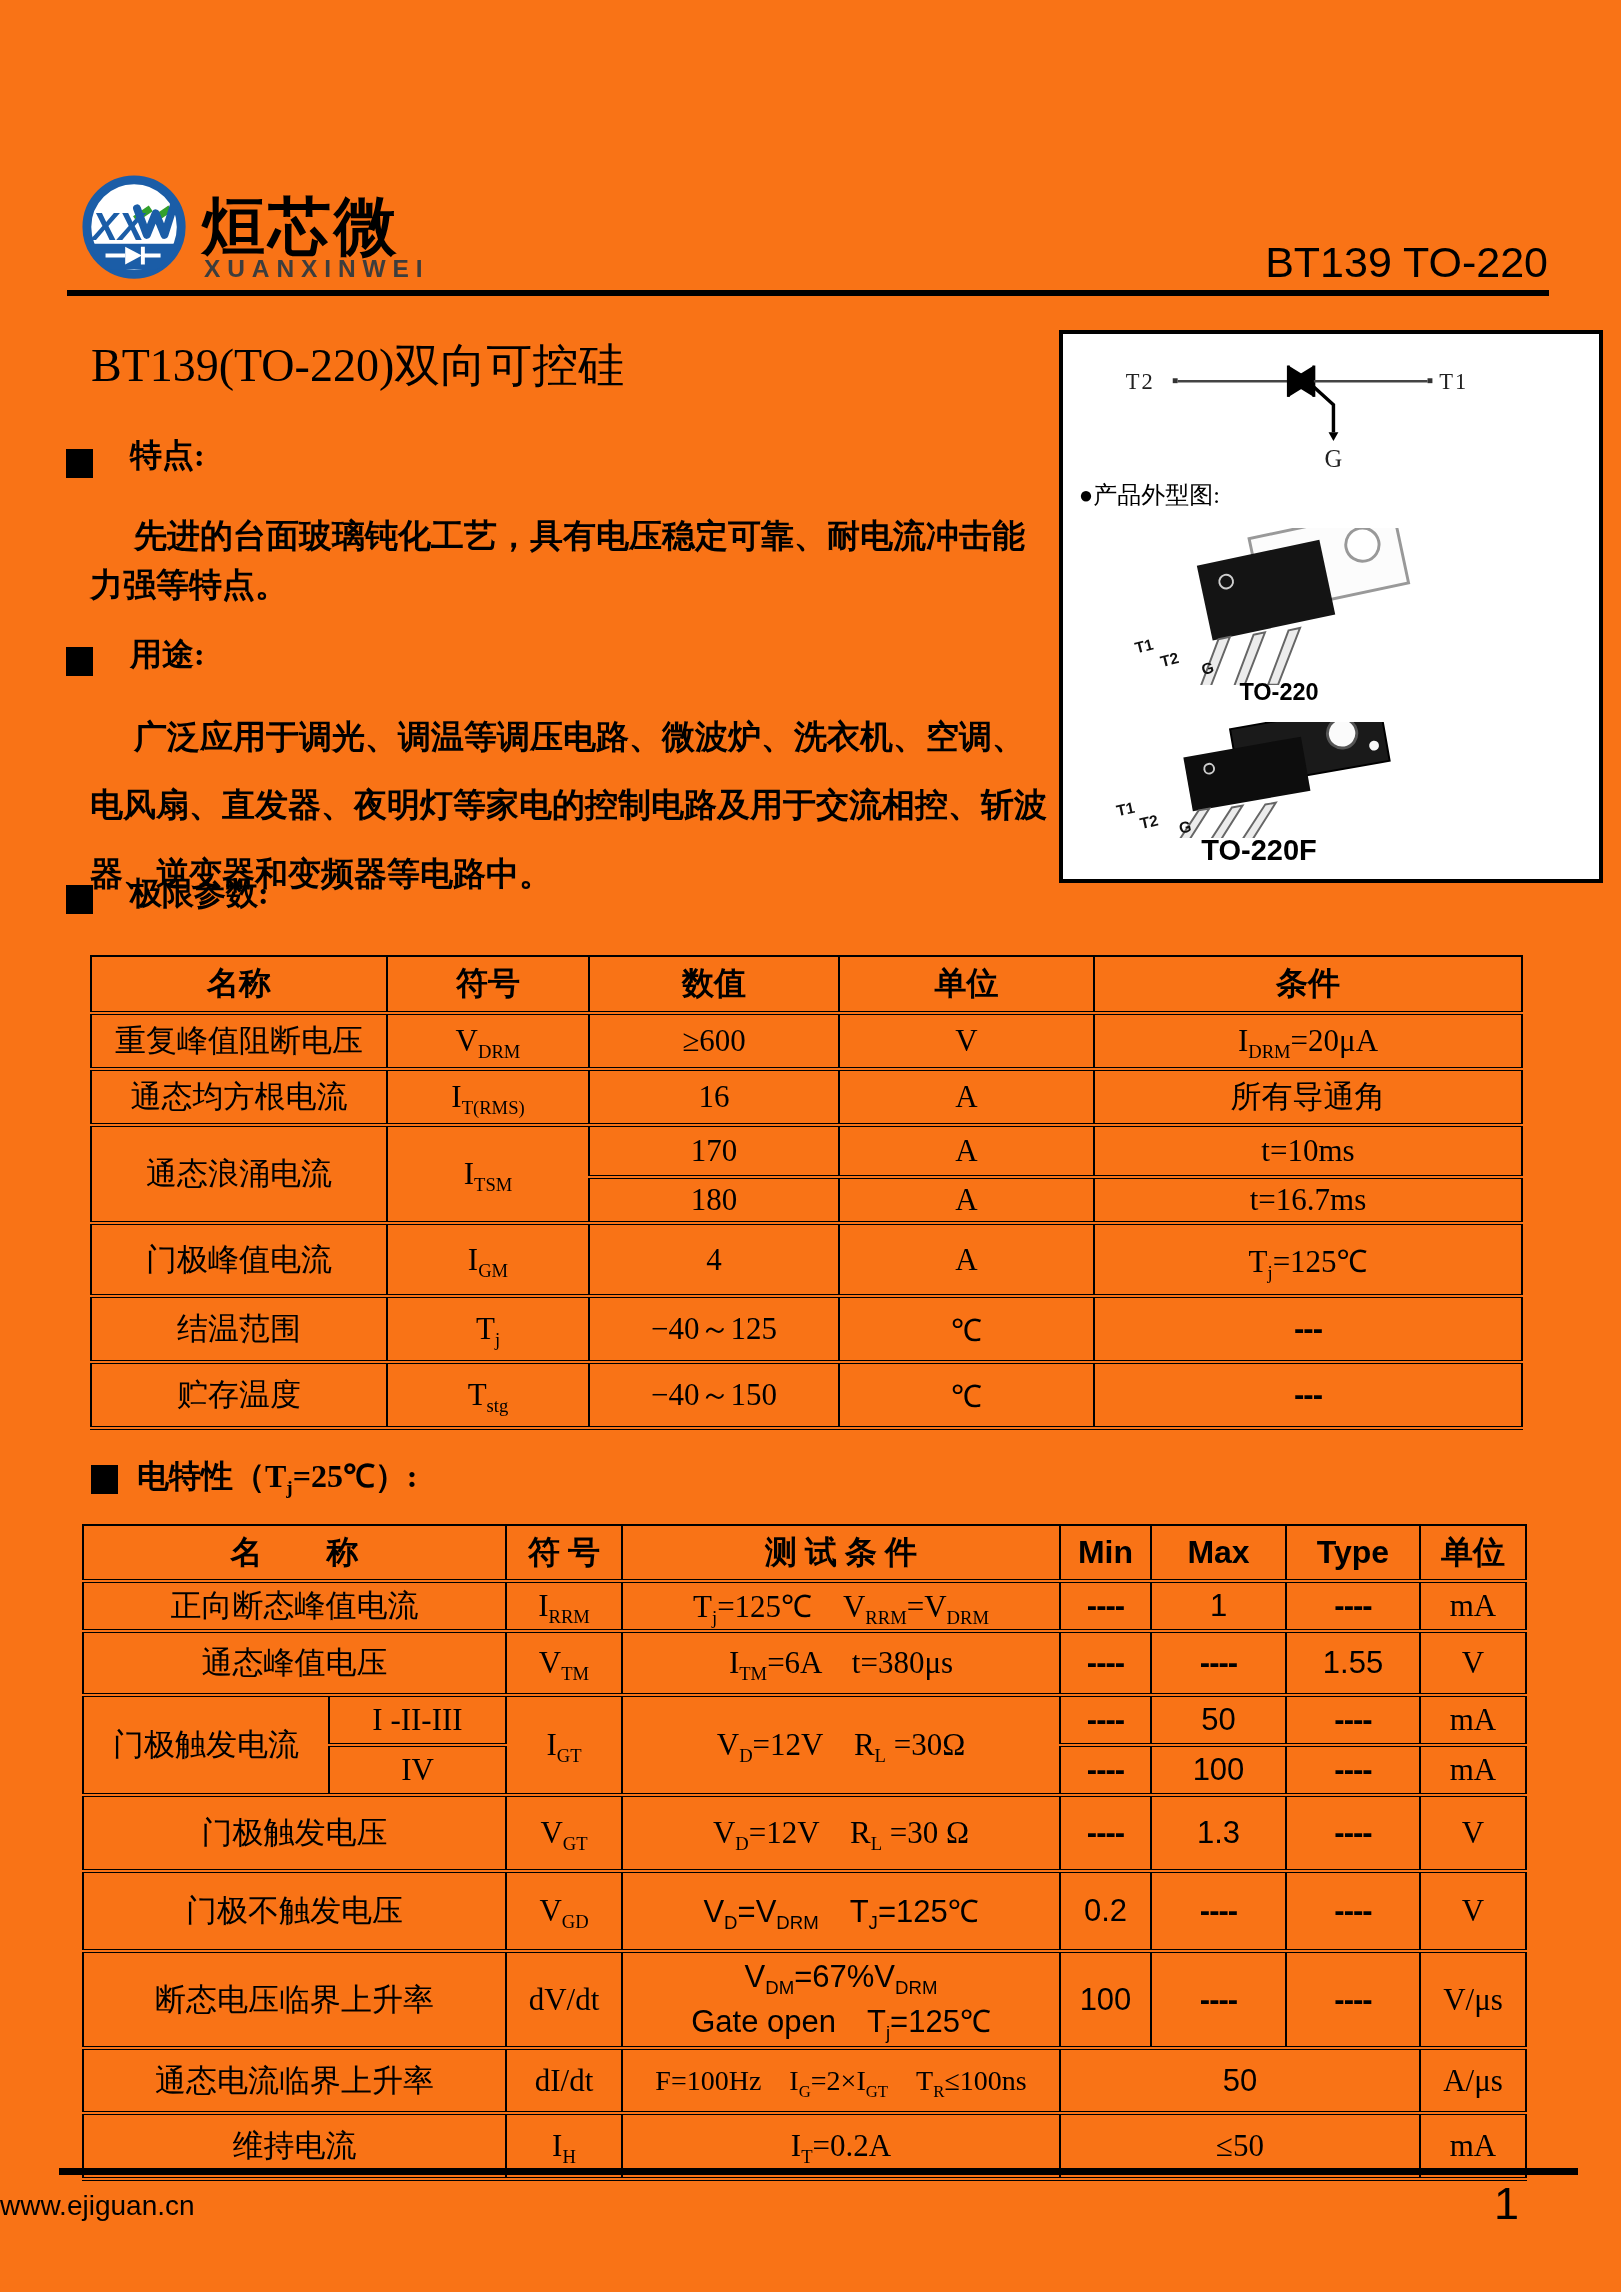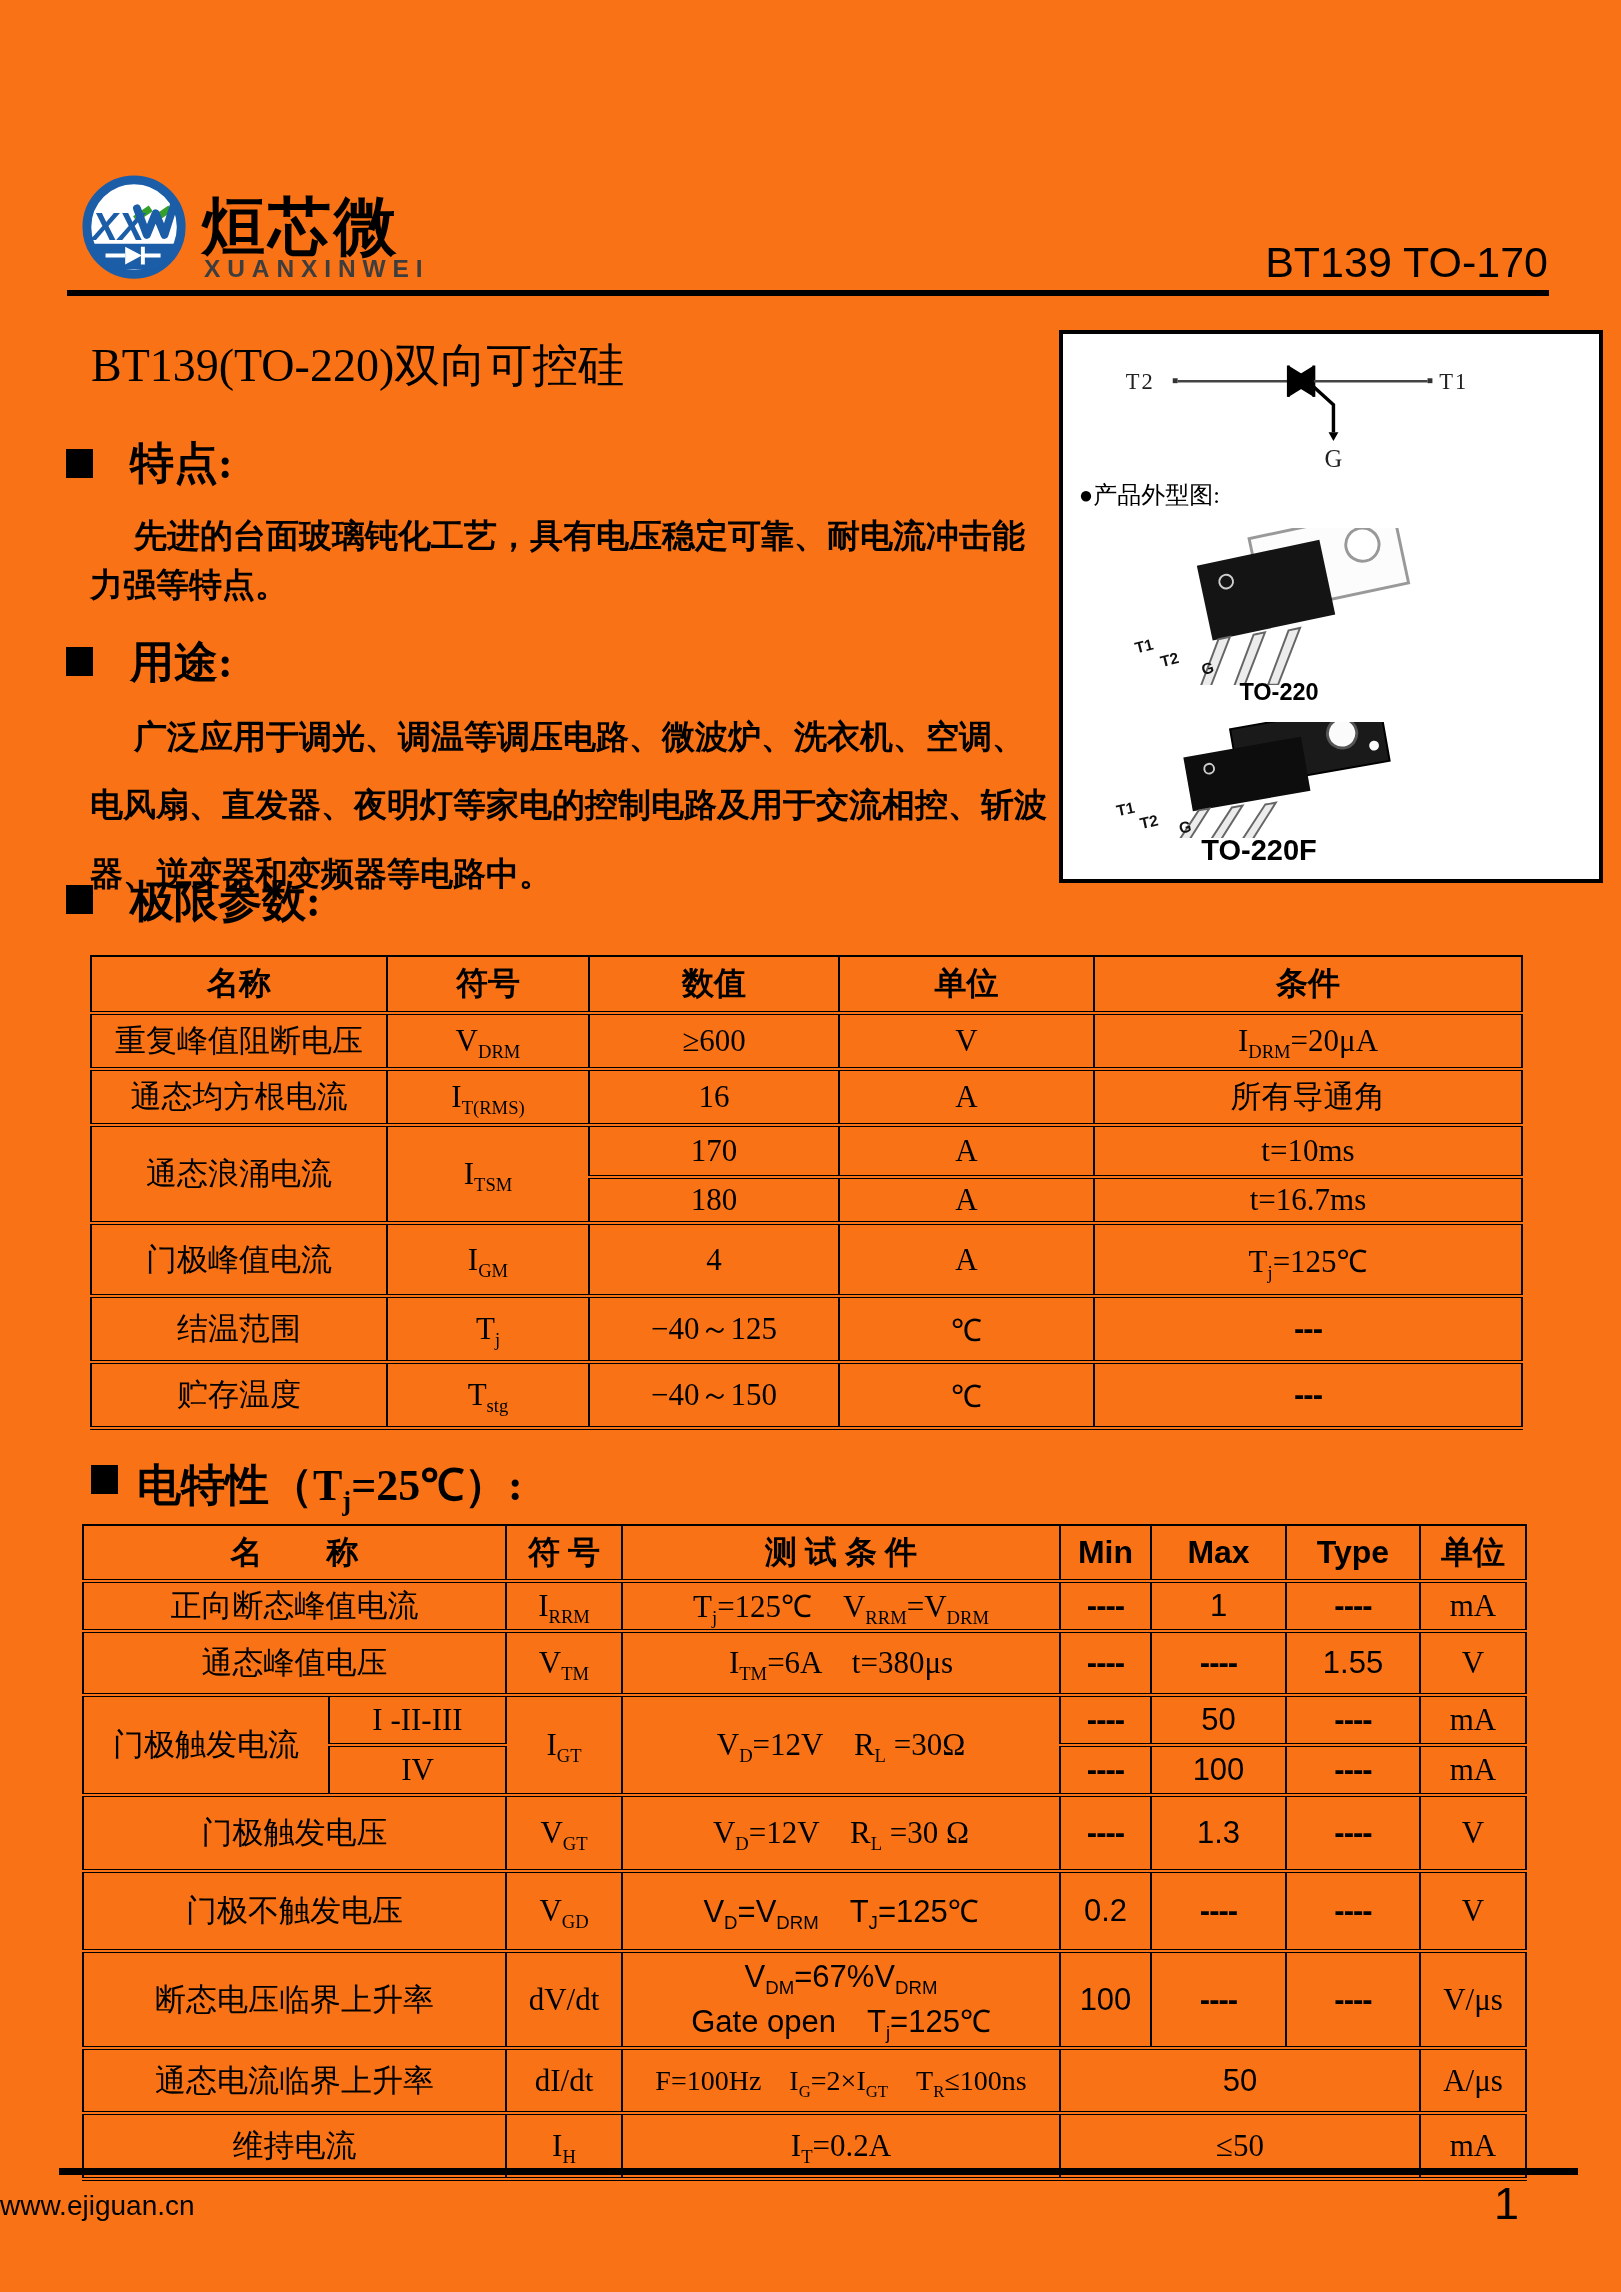--- a/index.html
+++ b/index.html
@@ -8,21 +8,21 @@
   .abs{position:absolute;}
   sub{font-size:0.60em;line-height:0;}
   
   .brand-cn{font-family:"Liberation Sans",sans-serif;font-weight:700;font-size:63px;letter-spacing:2.9px;}
   .brand-en{font-family:"Liberation Sans",sans-serif;font-weight:600;font-size:24.5px;letter-spacing:6.9px;color:#3d3d3d;}
   .doc-title{font-family:"Liberation Sans",sans-serif;font-size:43px;}
   .hrule{background:#000;}
   
   .page-title{font-size:46px;}
   .sec-square{width:27.4px;height:29px;background:#000;}
-  .sec-label{font-size:44px;font-weight:700;}
+  .sec-label{font-size:32px;font-weight:700;}
   .para{font-family:"Liberation Sans",sans-serif;font-weight:700;font-size:33px;white-space:nowrap;}
   
   .figbox{border:4.9px solid #000;background:#fff;}
   .outline-label{font-size:24px;font-weight:400;}
   .pkg-caption{font-family:"Liberation Sans",sans-serif;font-weight:700;text-align:center;}
   
   table.ds{border-collapse:collapse;table-layout:fixed;border:2.9px solid #000;}
   table.ds td,table.ds th{border-left:2px solid #000;border-right:2px solid #000;
       border-bottom:4.9px double #000;text-align:center;vertical-align:middle;
       font-size:31px;padding:0 5.9px;overflow:hidden;}
@@ -55,21 +55,21 @@
     <g clip-path="url(#lc)">
       <rect x="5" y="72" width="104" height="26" fill="#1b5da7"></rect>
       <line x1="28" y1="84" x2="48" y2="84" stroke="#fff" stroke-width="4"></line>
       <polygon points="48,75 48,93 65,84" fill="#fff"></polygon>
       <line x1="66" y1="75" x2="66" y2="93" stroke="#fff" stroke-width="4"></line>
       <line x1="66" y1="84" x2="84" y2="84" stroke="#fff" stroke-width="4"></line>
     </g>
   </svg>
   <div class="abs brand-cn" style="left:202px;top:184px;">烜芯微</div>
   <div class="abs brand-en" style="left:204px;top:255px;">XUANXINWEI</div>
-  <div class="abs doc-title" style="right:73px;top:238px;">BT139 TO-170</div>
+  <div class="abs doc-title" style="right:73px;top:238px;">BT139 TO-220</div>
   <div class="abs hrule" style="left:67px;top:290px;width:1482px;height:5.9px;"></div>
 
   <div class="abs page-title" style="left:91px;top:335px;">BT139(TO-220)双向可控硅</div>
 
   <div class="abs sec-square" style="left:66px;top:449px;"></div>
   <div class="abs sec-label" style="left:130px;top:434px;">特点:</div>
   <div class="abs para" style="left:134px;top:514px;">先进的台面玻璃钝化工艺，具有电压稳定可靠、耐电流冲击能</div>
   <div class="abs para" style="left:90px;top:563px;">力强等特点。</div>
 
   <div class="abs sec-square" style="left:66px;top:647px;"></div>

